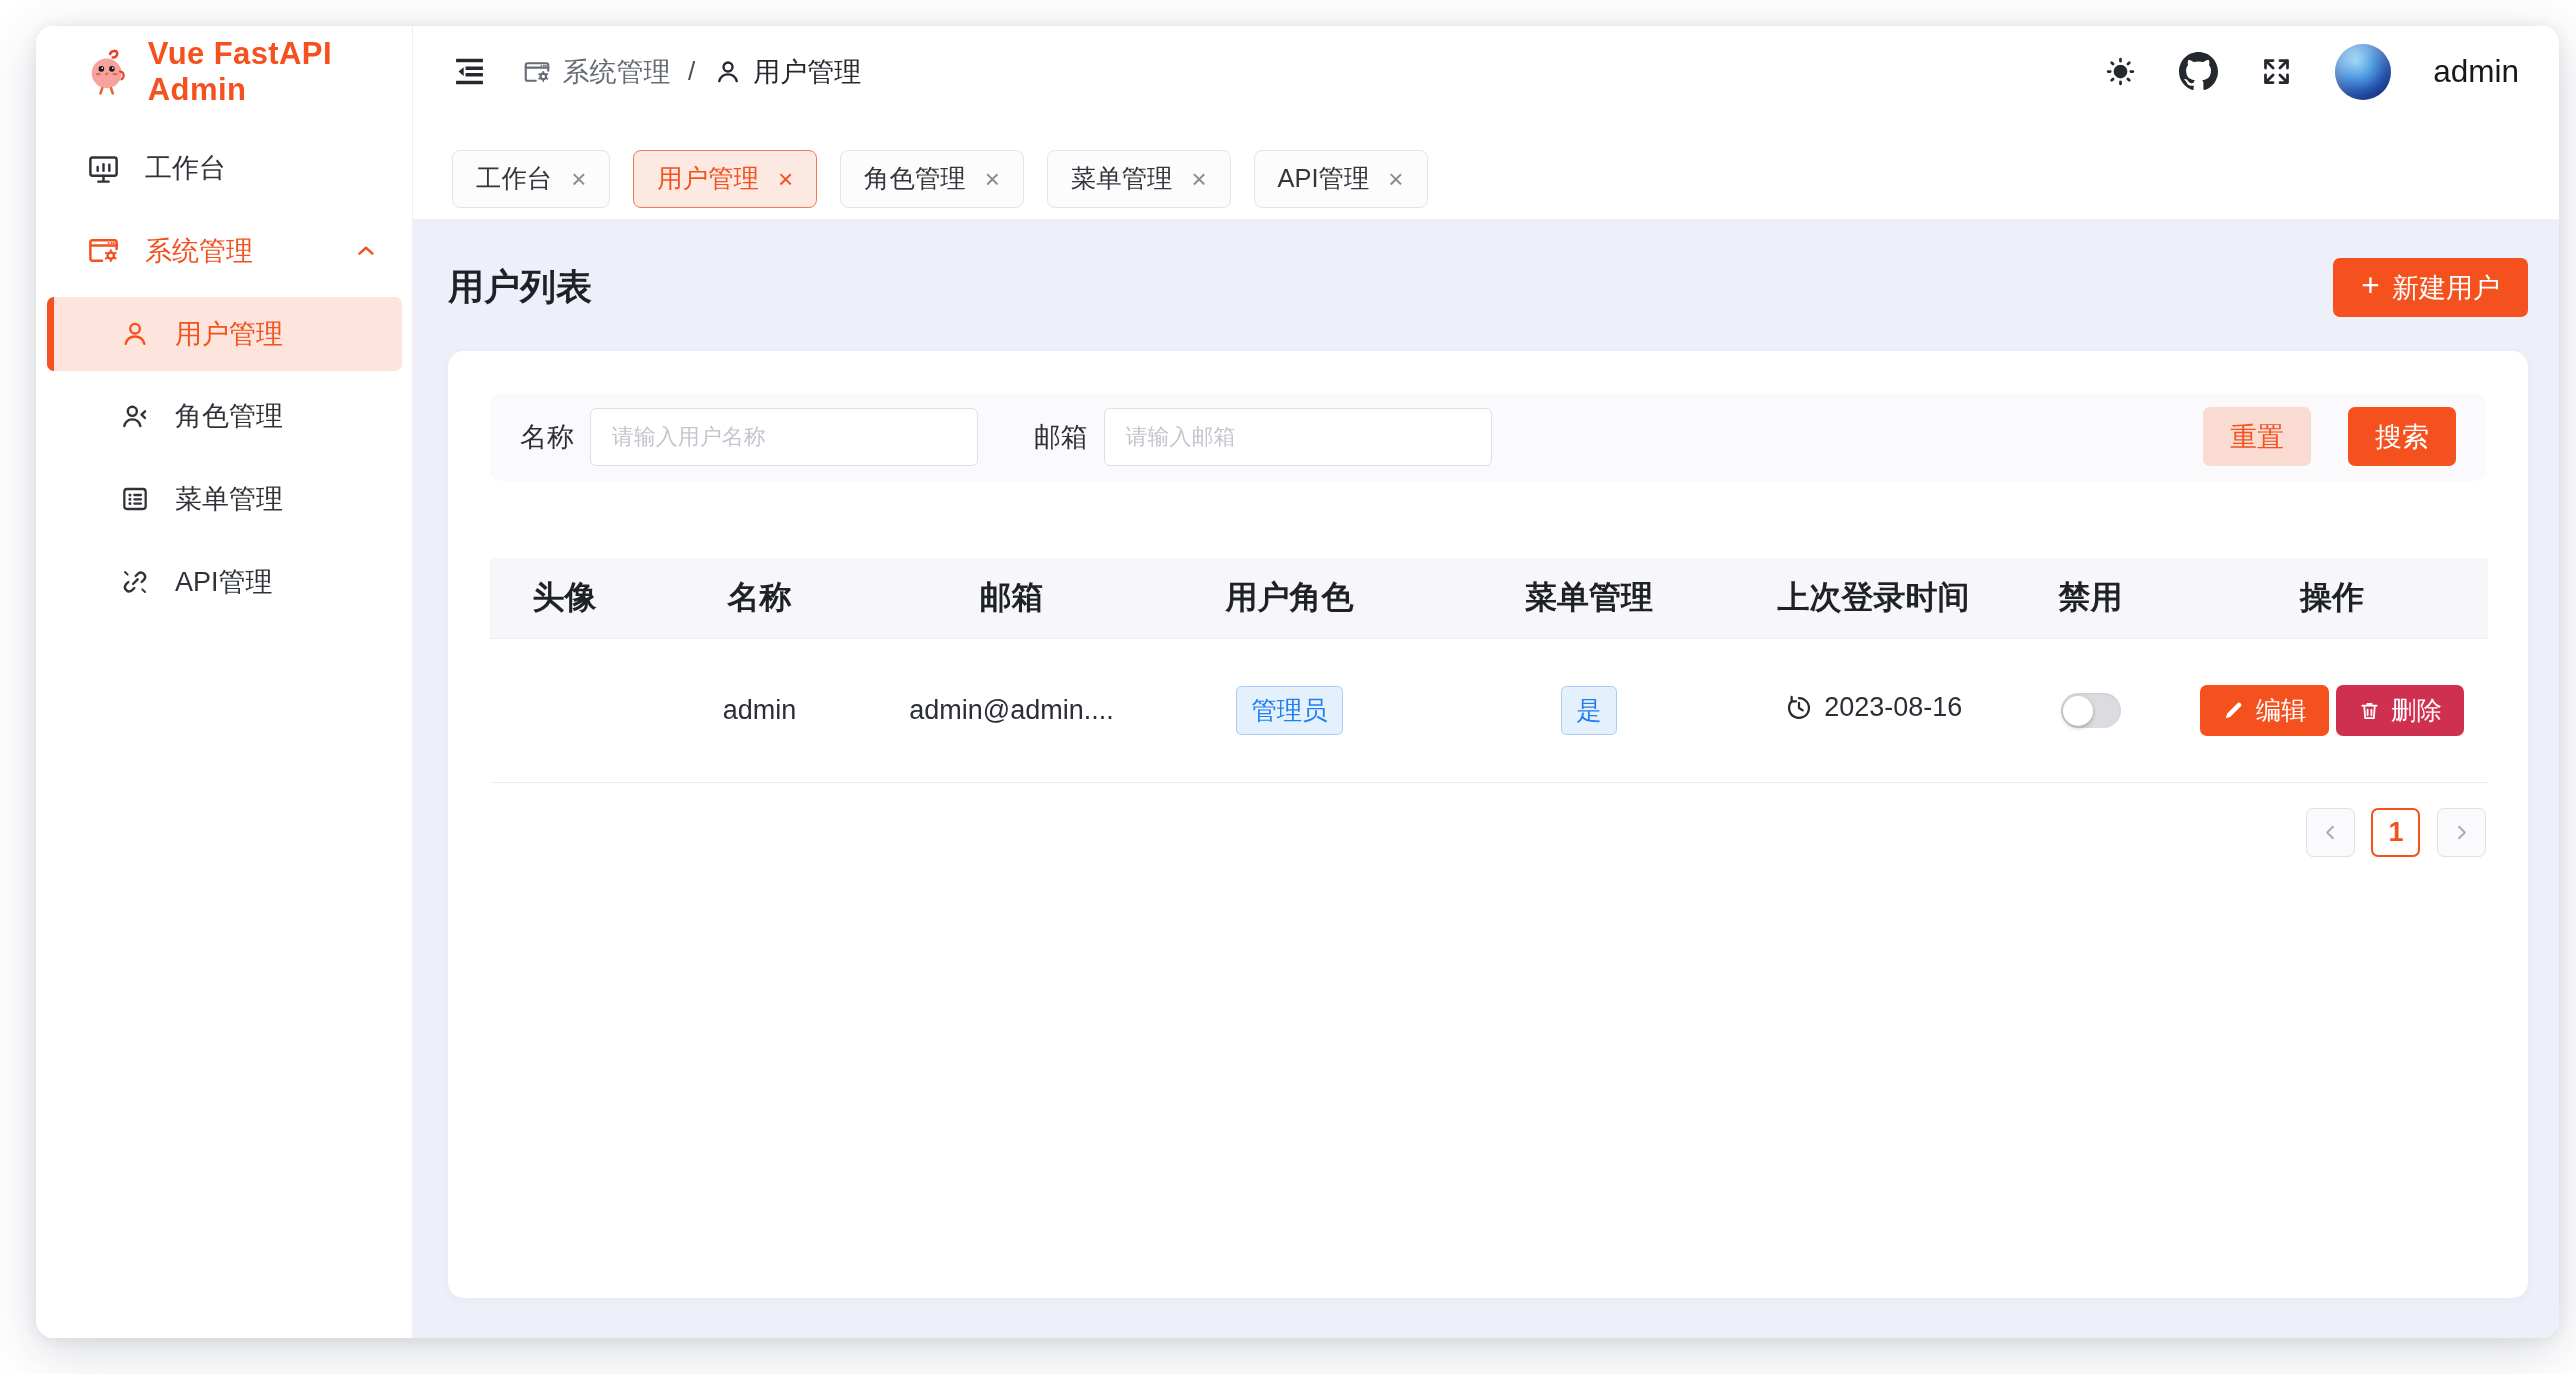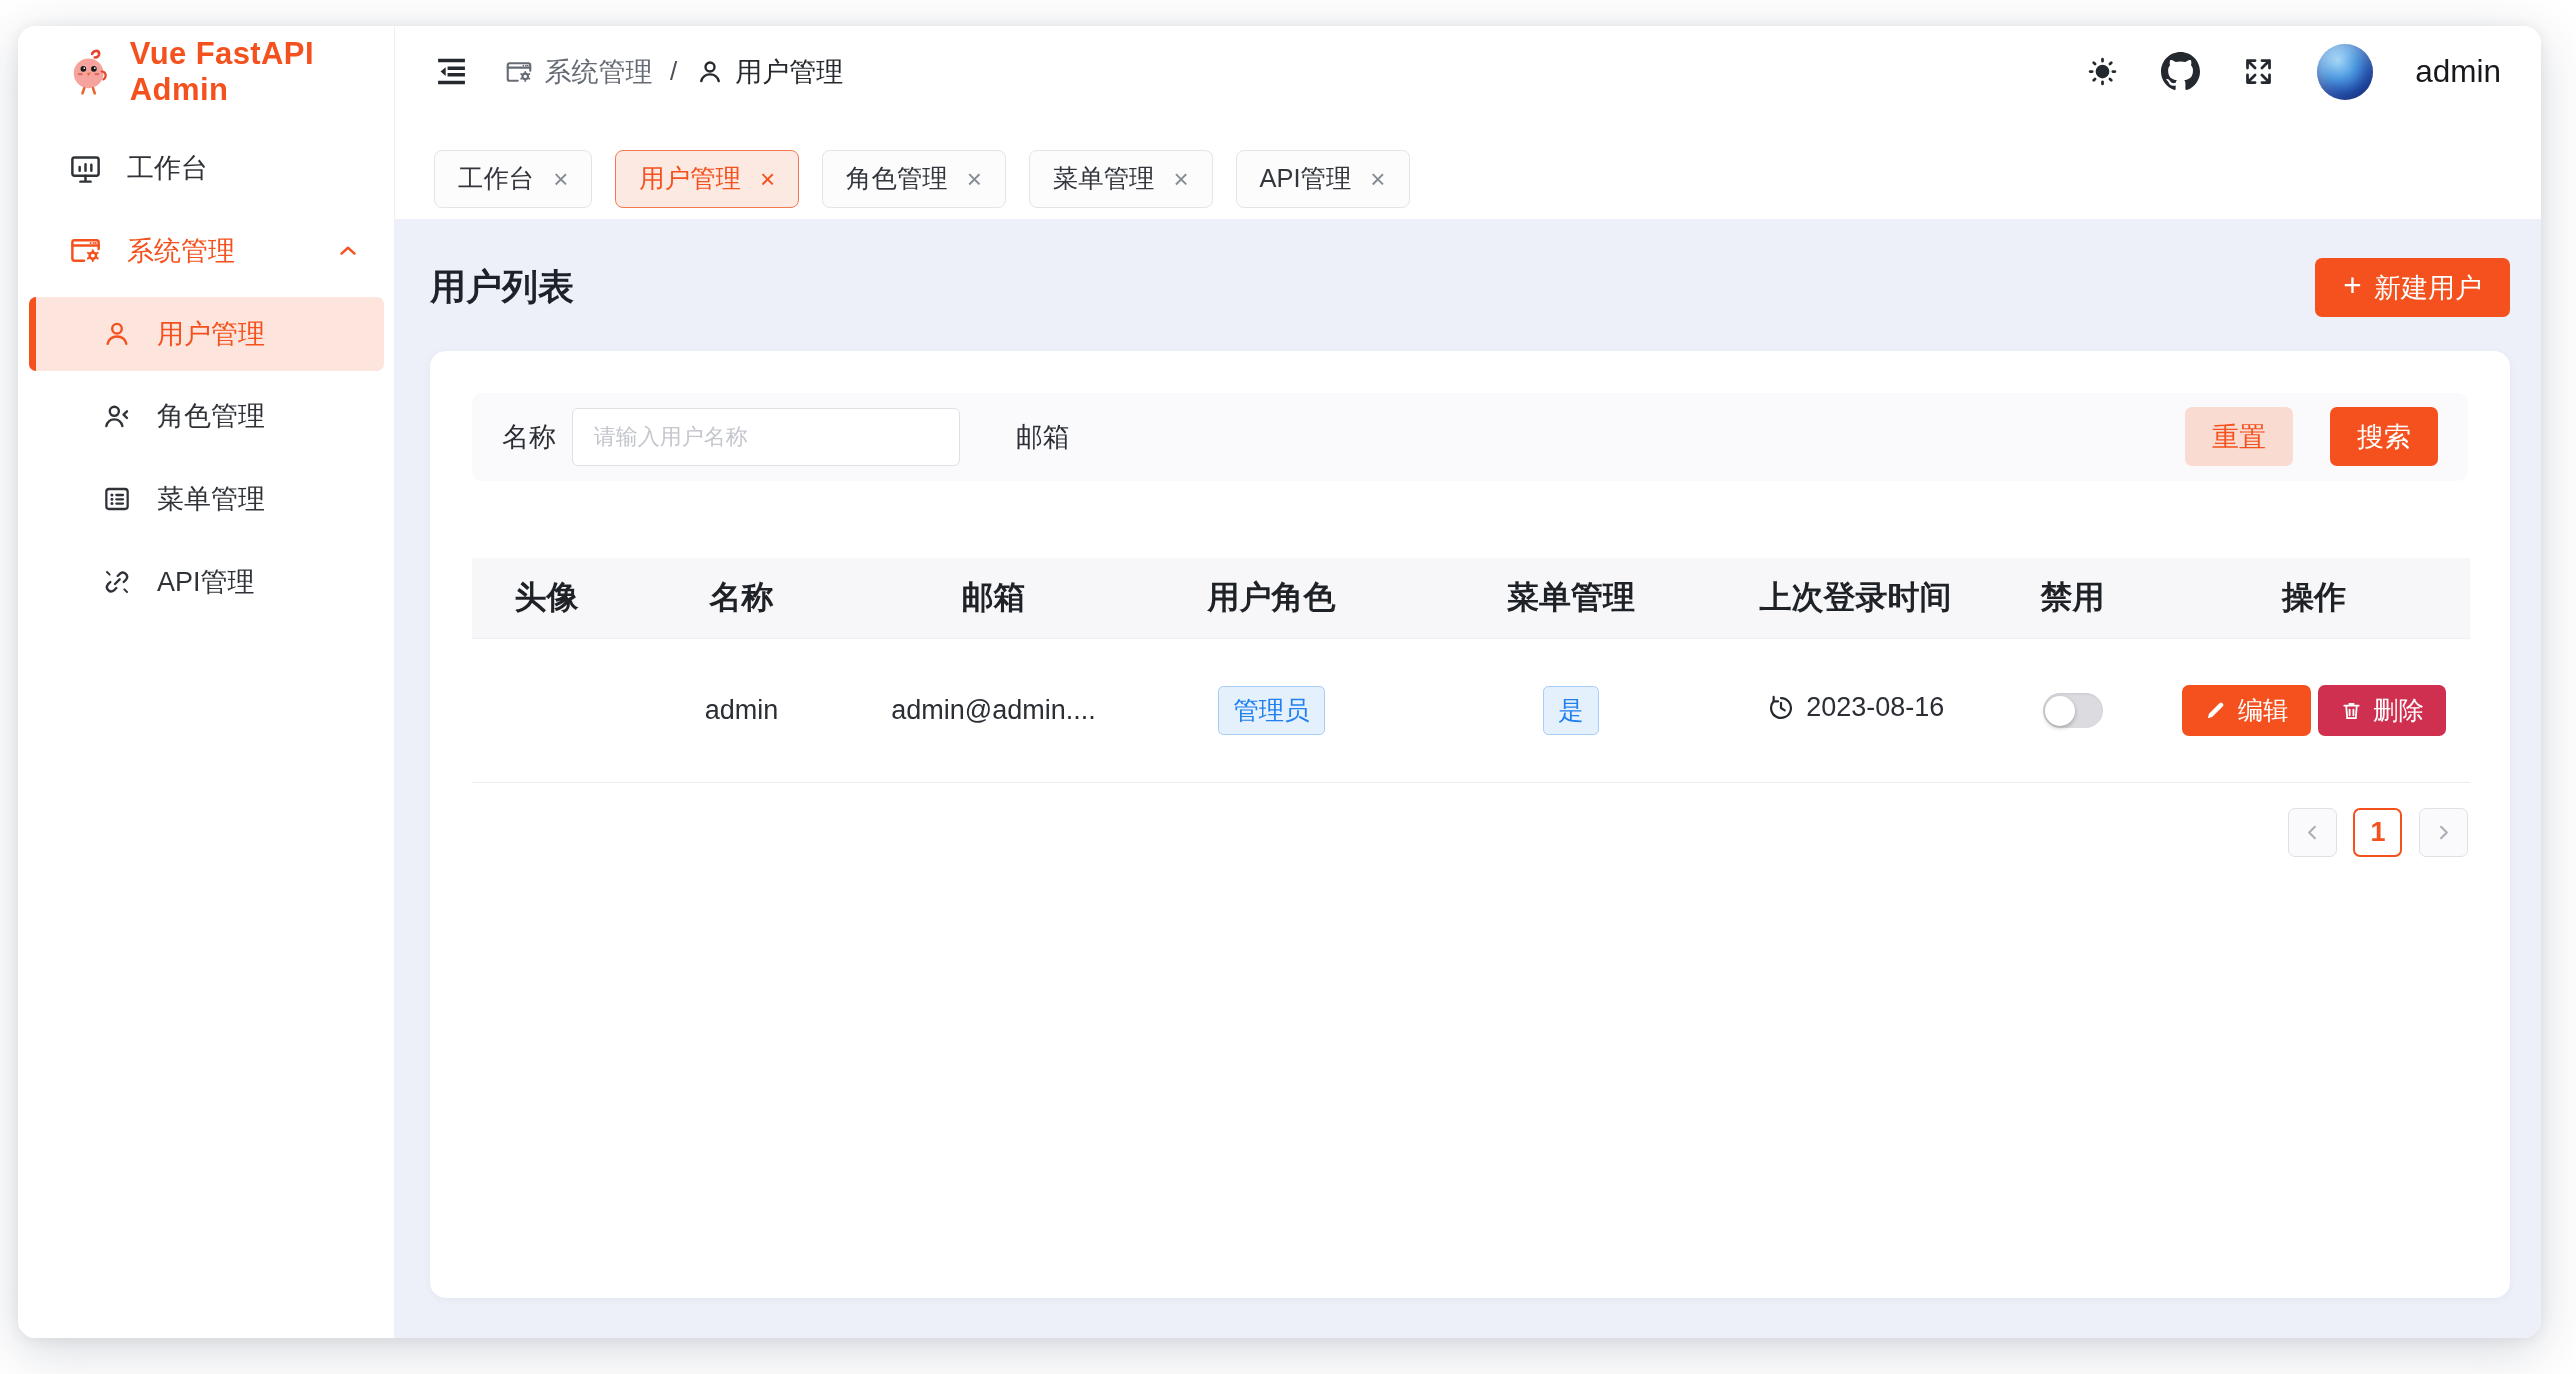--- a/index.html
+++ b/index.html
@@ -12,21 +12,21 @@
     --text:#2F3338;
   }
   *{box-sizing:border-box;}
   html,body{margin:0;padding:0;}
   body{
     width:2576px;height:1375px;background:#fff;position:relative;
     font-family:"Liberation Sans","DejaVu Sans",sans-serif;color:var(--text);
     overflow:hidden;
   }
   .app{
-    position:absolute;left:18px;top:26px;width:2523px;height:1312px;
+    position:absolute;left:36px;top:26px;width:2523px;height:1312px;
     background:#fff;border-radius:17.5px;overflow:hidden;display:flex;
     box-shadow:0 12.3px 53px rgba(40,50,80,.18),0 1.8px 14px rgba(40,50,80,.08);
   }
   
   .sidebar{width:377px;flex:none;background:#fff;border-right:0.9px solid var(--line);display:flex;flex-direction:column;}
   .logo-row{height:91px;display:flex;align-items:center;padding-left:47px;gap:15.8px;flex:none;}
   .logo-title{font-size:31px;font-weight:bold;color:var(--primary);letter-spacing:0.4px;}
   .menu{padding:14px 10.5px;display:flex;flex-direction:column;gap:8.8px;}
   .menu-item{
     position:relative;height:74px;display:flex;align-items:center;gap:24.5px;
@@ -312,20 +312,21 @@
 
       <div class="card">
 
         <div class="filter-bar">
           <div class="filter-group">
             <label class="filter-label">名称</label>
             <input class="filter-input" placeholder="请输入用户名称" style="">
           </div>
           <div class="filter-group">
             <label class="filter-label">邮箱</label>
+            <input class="filter-input" placeholder="请输入邮箱" style="">
           </div>
           <div class="filter-actions">
             <button class="btn btn-reset">重置</button>
             <button class="btn btn-primary btn-search">搜索</button>
           </div>
         </div>
 
         <table class="user-table">
           <colgroup>
             <col style="width:149px">

